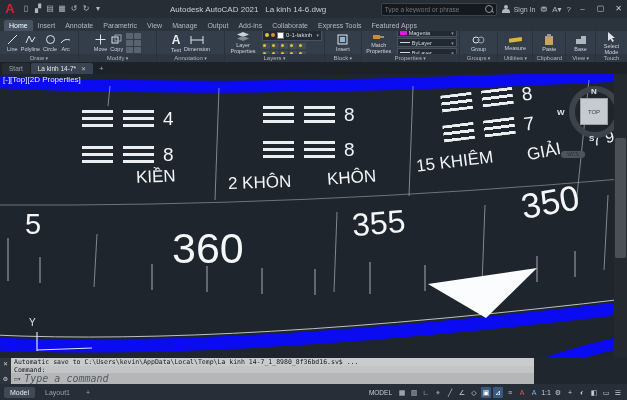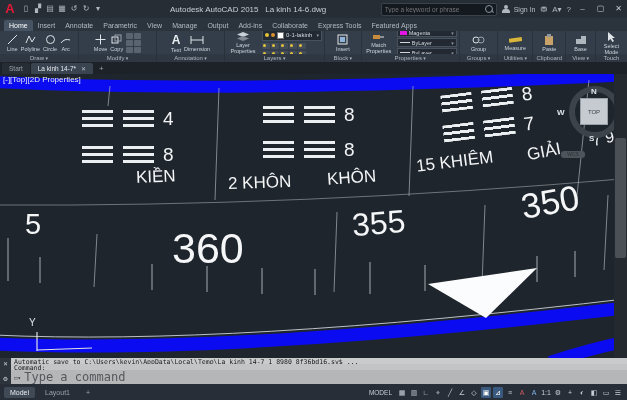--- a/index.html
+++ b/index.html
@@ -84,29 +84,29 @@
   .vctop{position:absolute;left:580px;top:24px;width:28px;height:27px;background:#c6cbd1;
          border:1px solid #9aa0a7;box-sizing:border-box;font-size:6px;color:#3a3f45;
          display:flex;align-items:center;justify-content:center;}
   .wcs{position:absolute;left:561px;top:77px;width:24px;height:7px;background:#4d545b;border-radius:3px;
        font-size:5px;color:#2d3237;text-align:center;line-height:7px;}
   .edgeval{position:absolute;left:592px;top:56px;font-size:16px;color:#f2f4f6;transform:rotate(-13deg);white-space:nowrap;}
   .vsb{position:absolute;right:0;top:0;width:13px;height:284px;background:#242930;}
   .vsbthumb{position:absolute;left:1px;top:64px;width:11px;height:120px;background:#4a5056;border-radius:2px;}
 
   
-  #cmd{position:absolute;left:0;top:358px;width:627px;height:26px;display:flex;background:#2e343b;justify-content:center;}
+  #cmd{position:absolute;left:0;top:358px;width:534px;height:26px;display:flex;background:#2e343b;justify-content:center;}
   .cmdside{width:11px;display:flex;flex-direction:column;justify-content:space-between;align-items:center;
            padding:2px 0;box-sizing:border-box;font-size:6px;color:#cdd3da;background:#2e343b;}
   .cmdrows{flex:1;display:flex;flex-direction:column;font-family:"DejaVu Sans Mono",monospace;}
   .cmdline{flex:1;background:#c9cbcd;color:#17191b;font-size:6.5px;line-height:8.5px;padding:0 3px;white-space:nowrap;overflow:hidden;}
   .cmdline.alt{background:#c2c4c6;}
   .cmdinput{flex:1;background:#b4b6b8;display:flex;align-items:center;gap:3px;padding:0 3px;}
   .cmdchip{font-size:6px;color:#35393d;}
-  .cmdph{font-size:12px;color:#55595d;}
+  .cmdph{font-size:10px;font-style:italic;color:#55595d;}
 
   
   #status{position:absolute;left:0;top:384px;width:627px;height:16px;background:#272e37;
           display:flex;align-items:center;padding:0 4px;box-sizing:border-box;gap:4px;}
   .stab{font-size:7px;color:#9aa3ad;padding:2px 6px;}
   .stab.active{background:#3f4a56;color:#e8edf2;border-radius:2px;}
   .sright{margin-left:auto;display:flex;align-items:center;gap:2px;}
   .modellbl{font-size:6.5px;color:#c6ccd4;margin-right:3px;}
   .sbi{width:10px;height:11px;font-size:7px;line-height:11px;text-align:center;color:#c6ccd4;border-radius:1px;overflow:hidden;}
   .sbi.on{background:#39597e;color:#ffffff;}
@@ -119,21 +119,21 @@
   <span class="qat">
       <span class="qi">▯</span>
       <span class="qi">▞</span>
       <span class="qi">▤</span>
       <span class="qi">▦</span>
       <span class="qi">↺</span>
       <span class="qi">↻</span>
       <span class="qi">▾</span>
     </span>
   <span class="ttl">
-    <span>Autodesk AutoCAD 2015</span>&nbsp;&nbsp;
+    <span>Autodesk AutoCAD 2021</span>&nbsp;&nbsp;
     <span>La kinh 14-6.dwg</span>
   </span>
   <span class="tspacer"></span>
   <span class="tright">
     <span class="searchbox">
       <input placeholder="Type a keyword or phrase" style="">
       <span class="mag"></span>
     </span>
     <span class="person"></span>
     <span>Sign In</span>

